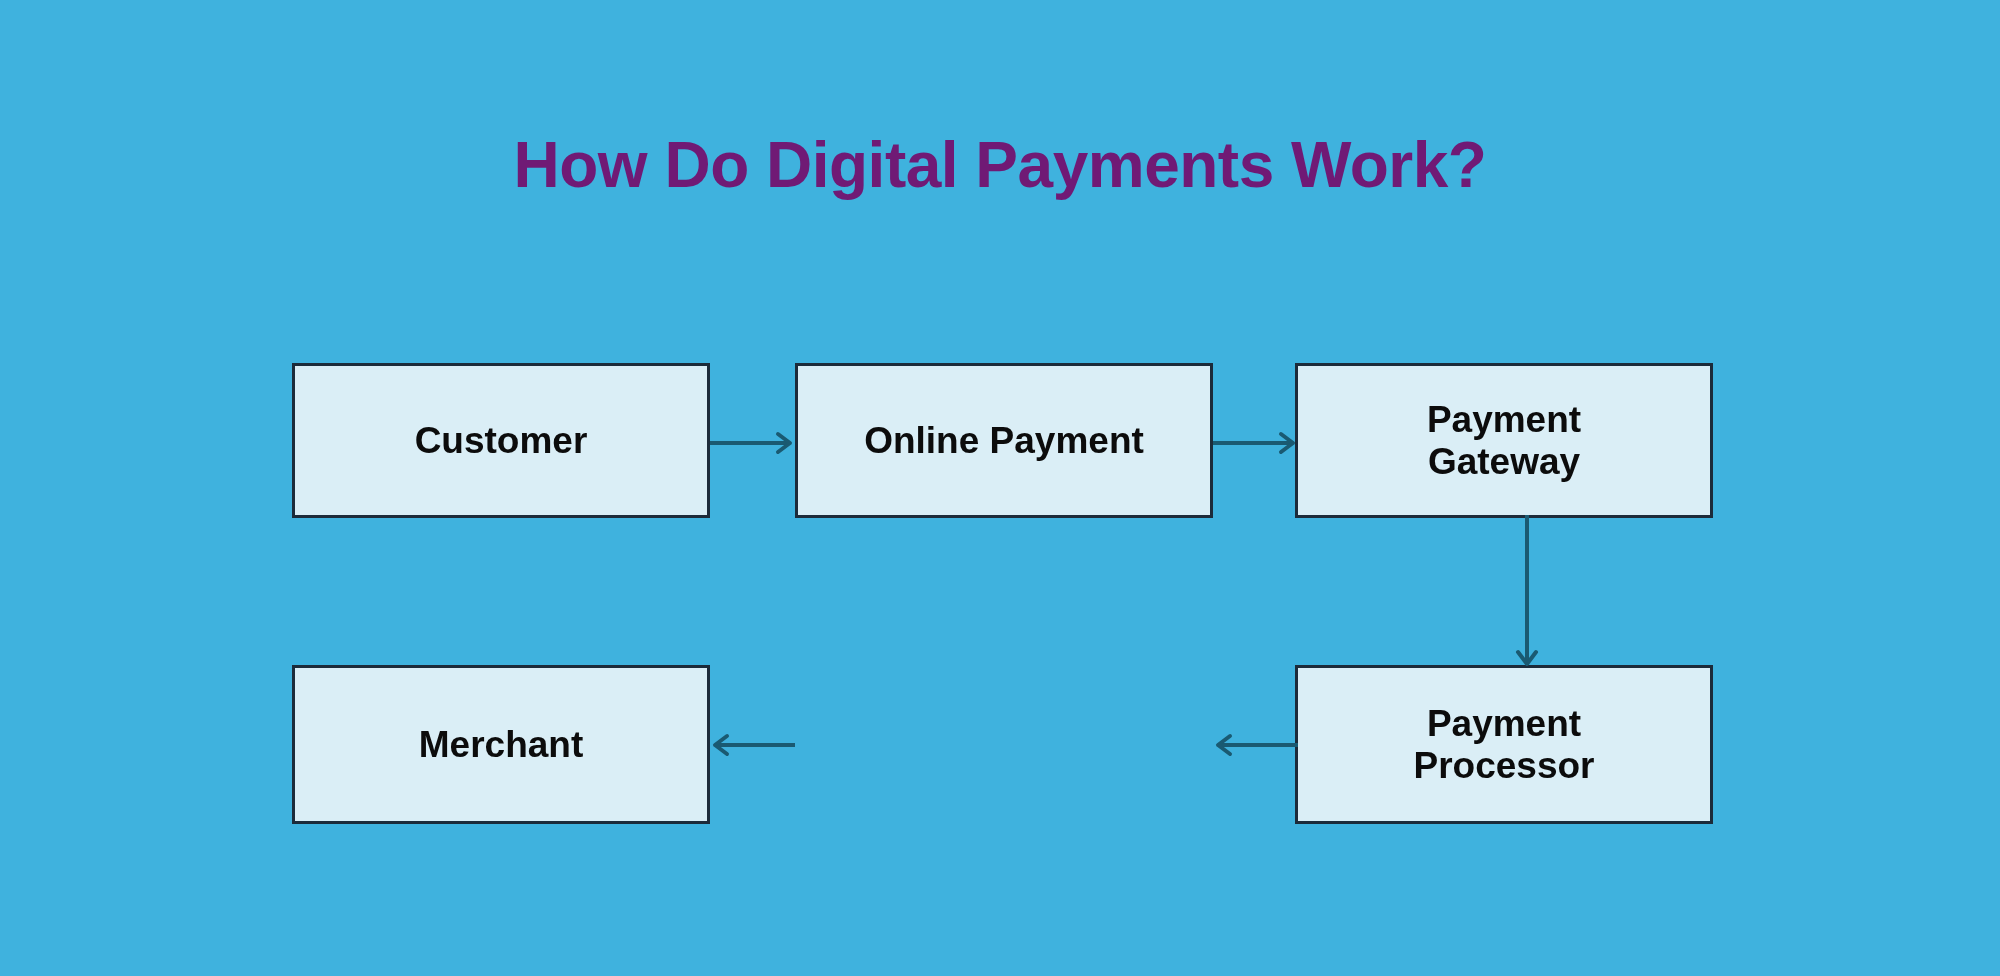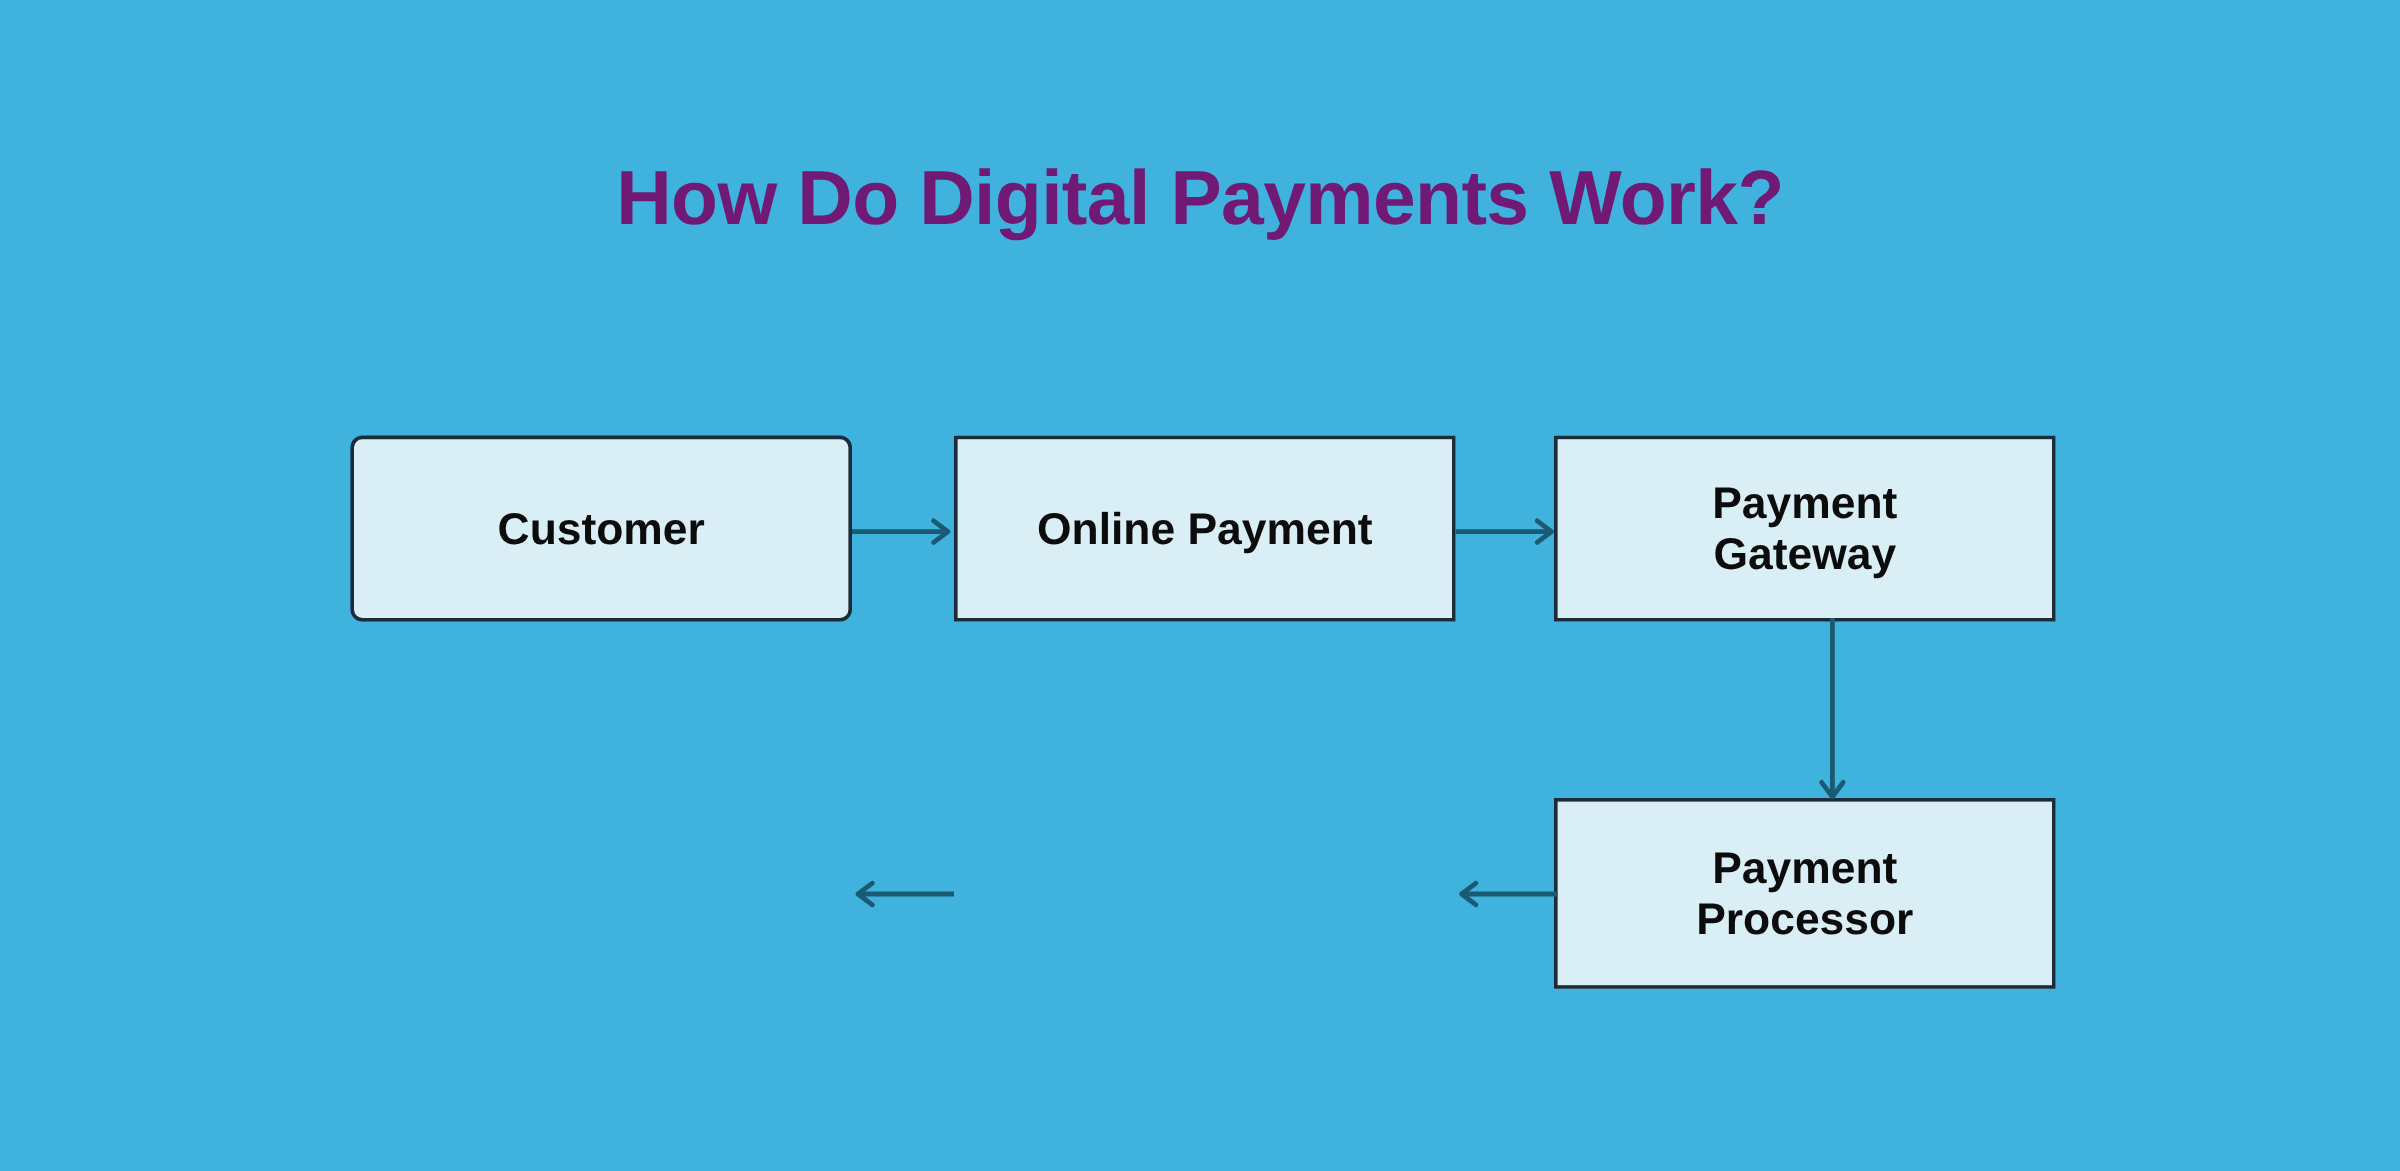--- a/index.html
+++ b/index.html
@@ -52,21 +52,21 @@
   .flow-node .node-label {
     color: #0c0c0c;
     font-size: 37px;
     font-weight: bold;
     line-height: 1.12;
     font-family: "Liberation Sans", sans-serif;
     white-space: pre-line;
   }
 
   
-  .col-1 { left: 292px; border-radius: 10px; }
+  .col-1 { left: 292px; }
   .col-2 { left: 795px; }
   .col-3 { left: 1295px; }
   .row-1 { top: 363px;  height: 155px; }
   .row-2 { top: 665px;  height: 159px; }
   .node-w { width: 418px; }
 
   
   .connector {
     position: absolute;
     overflow: visible;
@@ -86,20 +86,23 @@
 
   <div class="flow-node node-w col-2 row-1">
     <span class="node-label">Online Payment</span>
   </div>
 
   <div class="flow-node node-w col-3 row-1">
     <span class="node-label">Payment
 Gateway</span>
   </div>
 
+  <div class="flow-node node-w col-1 row-2">
+    <span class="node-label">Merchant</span>
+  </div>
 
 
   <div class="flow-node node-w col-3 row-2">
     <span class="node-label">Payment
 Processor</span>
   </div>
 
   <div class="connector" style="left:710px; top:428px; width:85px; height:30px;">
     <svg width="85" height="30" viewBox="0 0 85 30">
       <line x1="0" y1="15" x2="78" y2="15" stroke="#1a5a72" stroke-width="4"></line>

